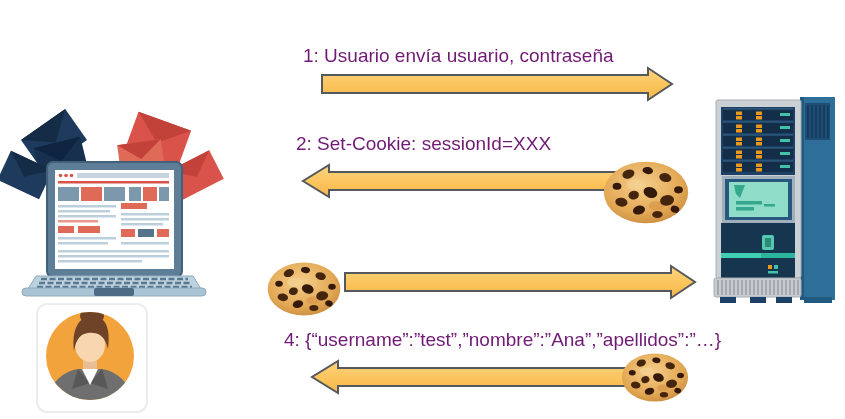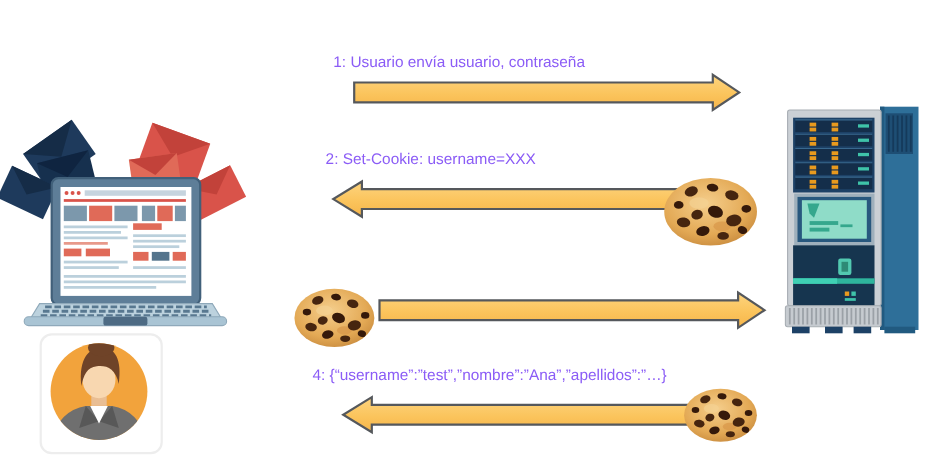--- a/index.html
+++ b/index.html
@@ -1,21 +1,21 @@
 <!DOCTYPE html>
 <html><head>
 <meta charset="utf-8">
 <style>
   html,body{margin:0;padding:0;background:#ffffff;}
   .canvas{
     position:relative;width:845px;height:419px;background:#ffffff;overflow:hidden;
     font-family:"Liberation Sans","DejaVu Sans",sans-serif;
   }
   .msg-label{
-    position:absolute;font-size:14px;line-height:26px;color:#8b5cf6;white-space:nowrap;
+    position:absolute;font-size:19px;line-height:26px;color:#701a75;white-space:nowrap;
   }
   .abs{position:absolute;}
   .cookie{position:absolute;}
   .cookie svg{display:block;width:100%;height:100%;}
   svg{overflow:visible;}
 </style>
 </head>
 <body>
 
 <div class="canvas">
@@ -273,21 +273,21 @@
         <rect x="92" y="202" width="28" height="6" fill="#215A80"></rect>
       </g>
     </svg>
   </div>
 
   <div class="msg-label" style="left:303px;top:43px">1: Usuario envía usuario, contraseña</div>
   <svg class="abs" style="left:320px;top:64px" width="356" height="40" viewBox="0 0 356 40">
     <polygon points="2,11 328,11 328,4 352,20 328,36 328,29 2,29" fill="url(#gold)" stroke="#55585C" stroke-width="2" stroke-linejoin="miter"></polygon>
   </svg>
 
-  <div class="msg-label" style="left:296px;top:131px">2: Set-Cookie: username=XXX</div>
+  <div class="msg-label" style="left:296px;top:131px">2: Set-Cookie: sessionId=XXX</div>
   <svg class="abs" style="left:301px;top:163px" width="349" height="36" viewBox="0 0 349 36">
     <polygon points="347,9 28,9 28,2 2,18 28,34 28,27 347,27" fill="url(#gold)" stroke="#55585C" stroke-width="2" stroke-linejoin="miter"></polygon>
   </svg>
   <span class="cookie" style="left:602px;top:160px;width:88px;height:65px">
     <svg viewBox="0 0 100 74">
         <use href="#cookie-sym"></use>
       </svg>
   </span>
 
   <svg class="abs" style="left:343px;top:264px" width="354" height="36" viewBox="0 0 354 36">

